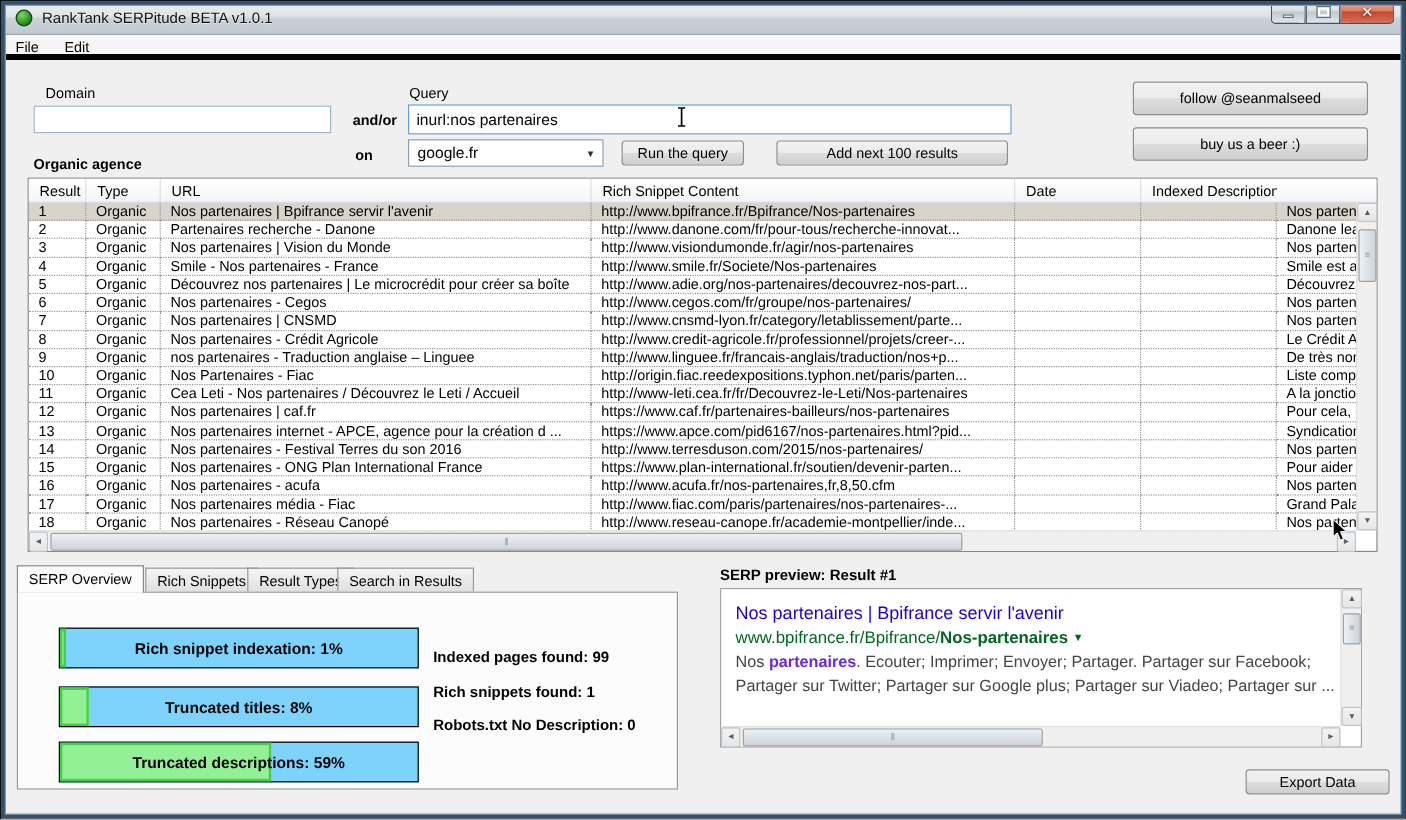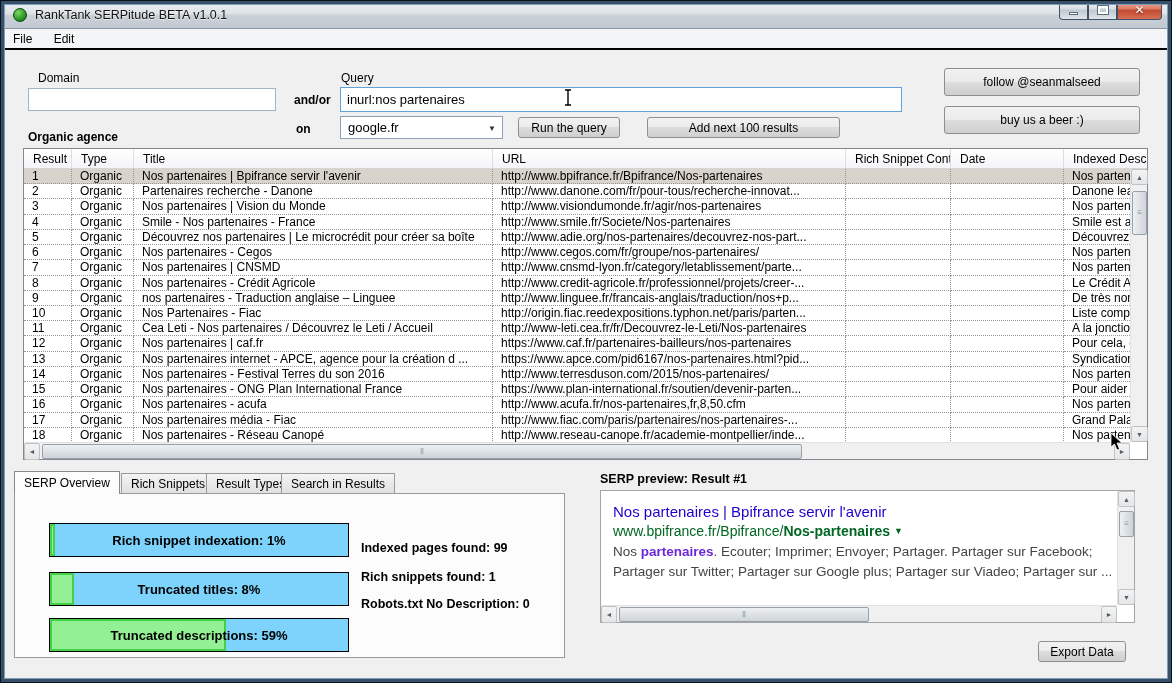--- a/index.html
+++ b/index.html
@@ -19,21 +19,21 @@
   .win-buttons { position:absolute; top:1px; right:10px; display:flex; z-index:45; }
   .win-btn { width:29px; height:19px; border:1px solid #3c5368; border-top:none; display:flex; align-items:center; justify-content:center;
     background:linear-gradient(180deg,#f5f7f9,#d7dde2 45%,#bfc8cf 50%,#dfe5ea); }
   .win-btn.min { border-radius:0 0 0 4px; }
   .win-btn.close { width:45px; border-radius:0 0 4px 0;
     background:linear-gradient(180deg,#f0b0a0,#dd7a62 45%,#c24a30 50%,#d86f52); }
   .glyph-min { width:9px; height:3px; background:#fff; border:1px solid #56707f; margin-top:7px; }
   .glyph-max { width:10px; height:8px; border:2px solid #fff; outline:1px solid #56707f; background:transparent; }
   .glyph-close { color:#fff; font-weight:bold; font-size:12px; text-shadow:0 1px 2px #6e1f10; }
 
-  .menubar { position:absolute; left:4px; top:29px; right:4px; height:21px; background:#f4f5f6; border-bottom:2px solid #000000; z-index:30; }
+  .menubar { position:absolute; left:4px; top:29px; right:4px; height:21px; background:#f4f5f6; border-bottom:5px solid #000000; z-index:30; }
   .menu-item { display:inline-block; padding:3px 9px; font-size:12px; }
 
   
   .lbl { position:absolute; font-size:12px; }
   .lbl-b { position:absolute; font-size:12px; font-weight:bold; }
   .textbox { position:absolute; background:#fff; border:1px solid #9fb4c7; padding:3px 6px; font-size:13px; font-family:inherit; }
   .textbox.focused { border-color:#61a2dc; }
   .combobox { position:absolute; background:#fff; border:1px solid #8ba0b3; display:flex; align-items:center; padding-left:7px; font-size:13px; }
   .combo-arrow { position:absolute; right:6px; top:7px; font-size:8px; color:#333; }
   .btn { position:absolute; border:1px solid #8e8f8f; border-radius:3px; font-size:12px; font-family:inherit;
@@ -111,40 +111,39 @@
   <div class="menubar">
     <span class="menu-item">File</span>
     <span class="menu-item">Edit</span>
   </div>
 
   <div class="lbl" style="left:38px; top:71px;">Domain</div>
   <input class="textbox" style="left: 28px; top: 88px; width: 248px; height: 23px;" value="">
   <div class="lbl-b" style="left:294px; top:93px;">and/or</div>
 
   <div class="lbl" style="left:341px; top:71px;">Query</div>
-  <input class="textbox focused" style="left: 340px; top: 87px; width: 562px; height: 25px;" value="inurl:nos partenaires">
+  <input class="textbox focused" style="left: 340px; top: 87px; width: 503px; height: 25px;" value="inurl:nos partenaires">
 
   <div class="lbl-b" style="left:296px; top:122px;">on</div>
   <div class="combobox" style="left:340px; top:116px; width:163px; height:23px;">
     <span>google.fr</span>
     <span class="combo-arrow">▼</span>
   </div>
 
   <button class="btn" style="left:518px; top:117px; width:102px; height:21px;">Run the query</button>
   <button class="btn" style="left:647px; top:117px; width:193px; height:21px;">Add next 100 results</button>
   <button class="btn" style="left:944px; top:68px; width:196px; height:28px;">follow @seanmalseed</button>
   <button class="btn" style="left:944px; top:106px; width:196px; height:28px;">buy us a beer :)</button>
 
   <div class="lbl-b" style="left:28px; top:130px;">Organic agence</div>
 
   <div class="table">
     <div class="thead">
       <div class="th">Result</div>
       <div class="th">Type</div>
-      <div class="th">Title</div>
       <div class="th">URL</div>
       <div class="th">Rich Snippet Content</div>
       <div class="th">Date</div>
       <div class="th" style="border-right:none;">Indexed Description</div>
     </div>
     <div class="tbody">
         <div class="trow selected">
     <div class="td">1</div>
     <div class="td">Organic</div>
     <div class="td">Nos partenaires | Bpifrance servir l'avenir</div>
@@ -374,21 +373,21 @@
         </div>
       <div class="sb-btn" style="bottom:0; left:0;">▼</div>
     </div>
     <div class="sb-h" style="left:0; right:17px; bottom:0;">
       <div class="sb-btn" style="left:0; top:0;">◄</div>
       <div class="sb-thumb-h" style="left:18px; width:250px;">⦀</div>
       <div class="sb-btn" style="right:0; top:0;">►</div>
     </div>
   </div>
 
-  <button class="btn" style="left:1038px; top:641px; width:88px; height:21px;">Export Data</button>
+  <button class="btn" style="left:1038px; top:641px; width:120px; height:21px;">Export Data</button>
 
   <svg class="cursor" style="left:562px; top:88px;" width="12" height="20">
     <path d="M3 2 h6 M6 2 v15 M3 17 h6" stroke="#000" stroke-width="1.4" fill="none"></path>
   </svg>
   <svg class="cursor" style="left:1110px; top:432px;" width="13" height="19">
     <path d="M1 1 L1 15 L4.5 12 L7 18 L9.5 17 L7 11 L12 11 Z" fill="#000" stroke="#fff" stroke-width="0.8"></path>
   </svg>
 
   <div class="frame"></div>
 </div>

